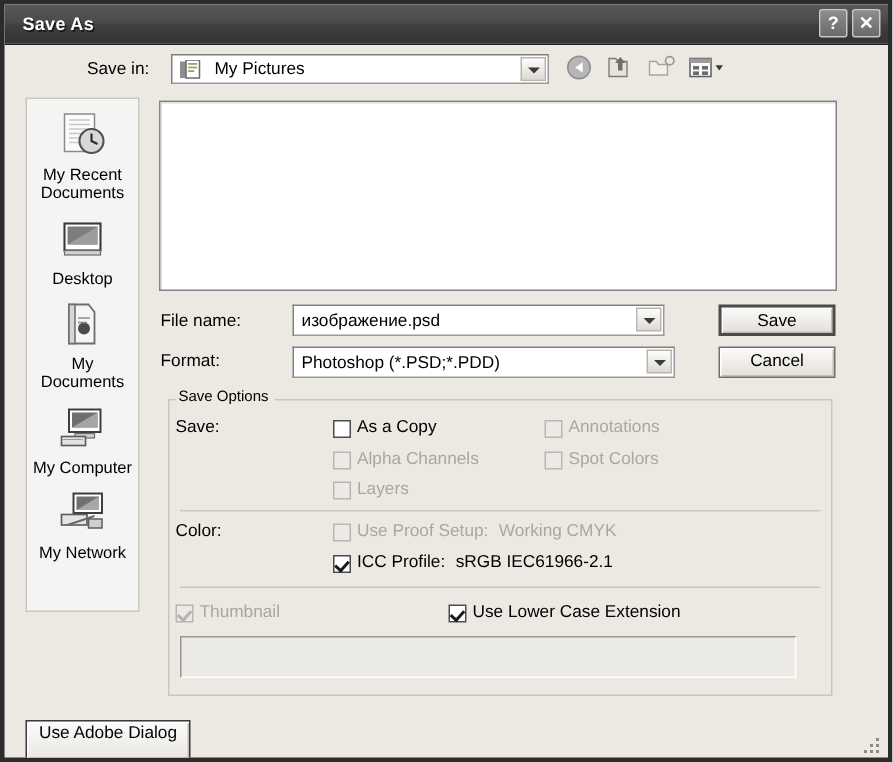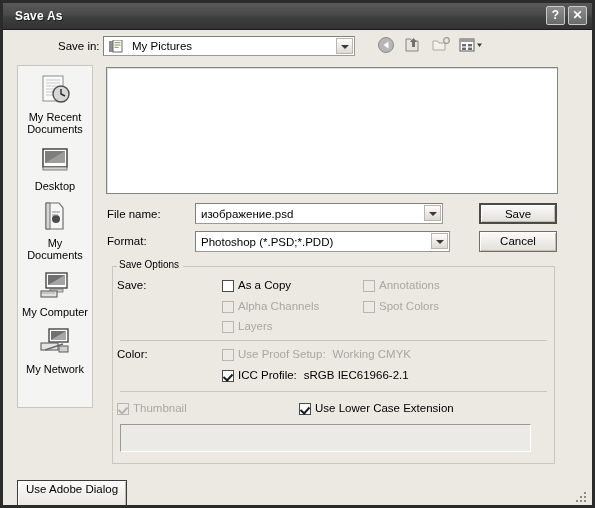--- a/index.html
+++ b/index.html
@@ -109,21 +109,21 @@
   .combo .arrow::after {
     content: "";
     position: absolute;
     left: 4px; top: 6px;
     border-left: 4px solid transparent;
     border-right: 4px solid transparent;
     border-top: 4px solid #3a3a3a;
   }
   #savein-combo {
     position: absolute;
-    left: 100px;
+    left: 111px;
     width: 252px;
   }
   .folder-ico {
     position: relative;
     width: 14px; height: 13px;
     margin-left: 5px;
     margin-right: 4px;
     flex: none;
   }
 

